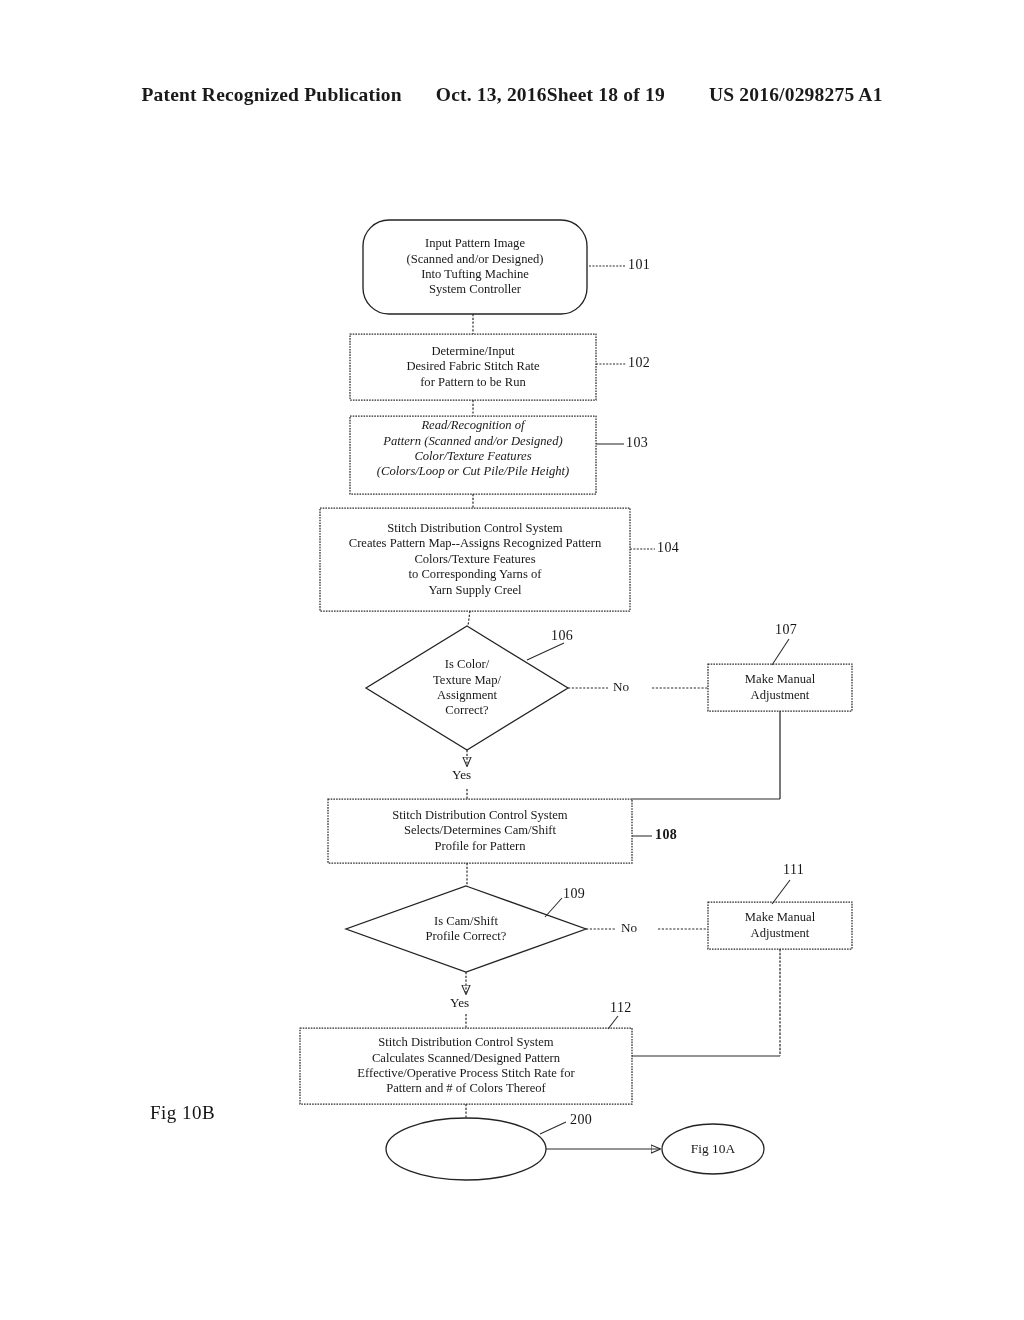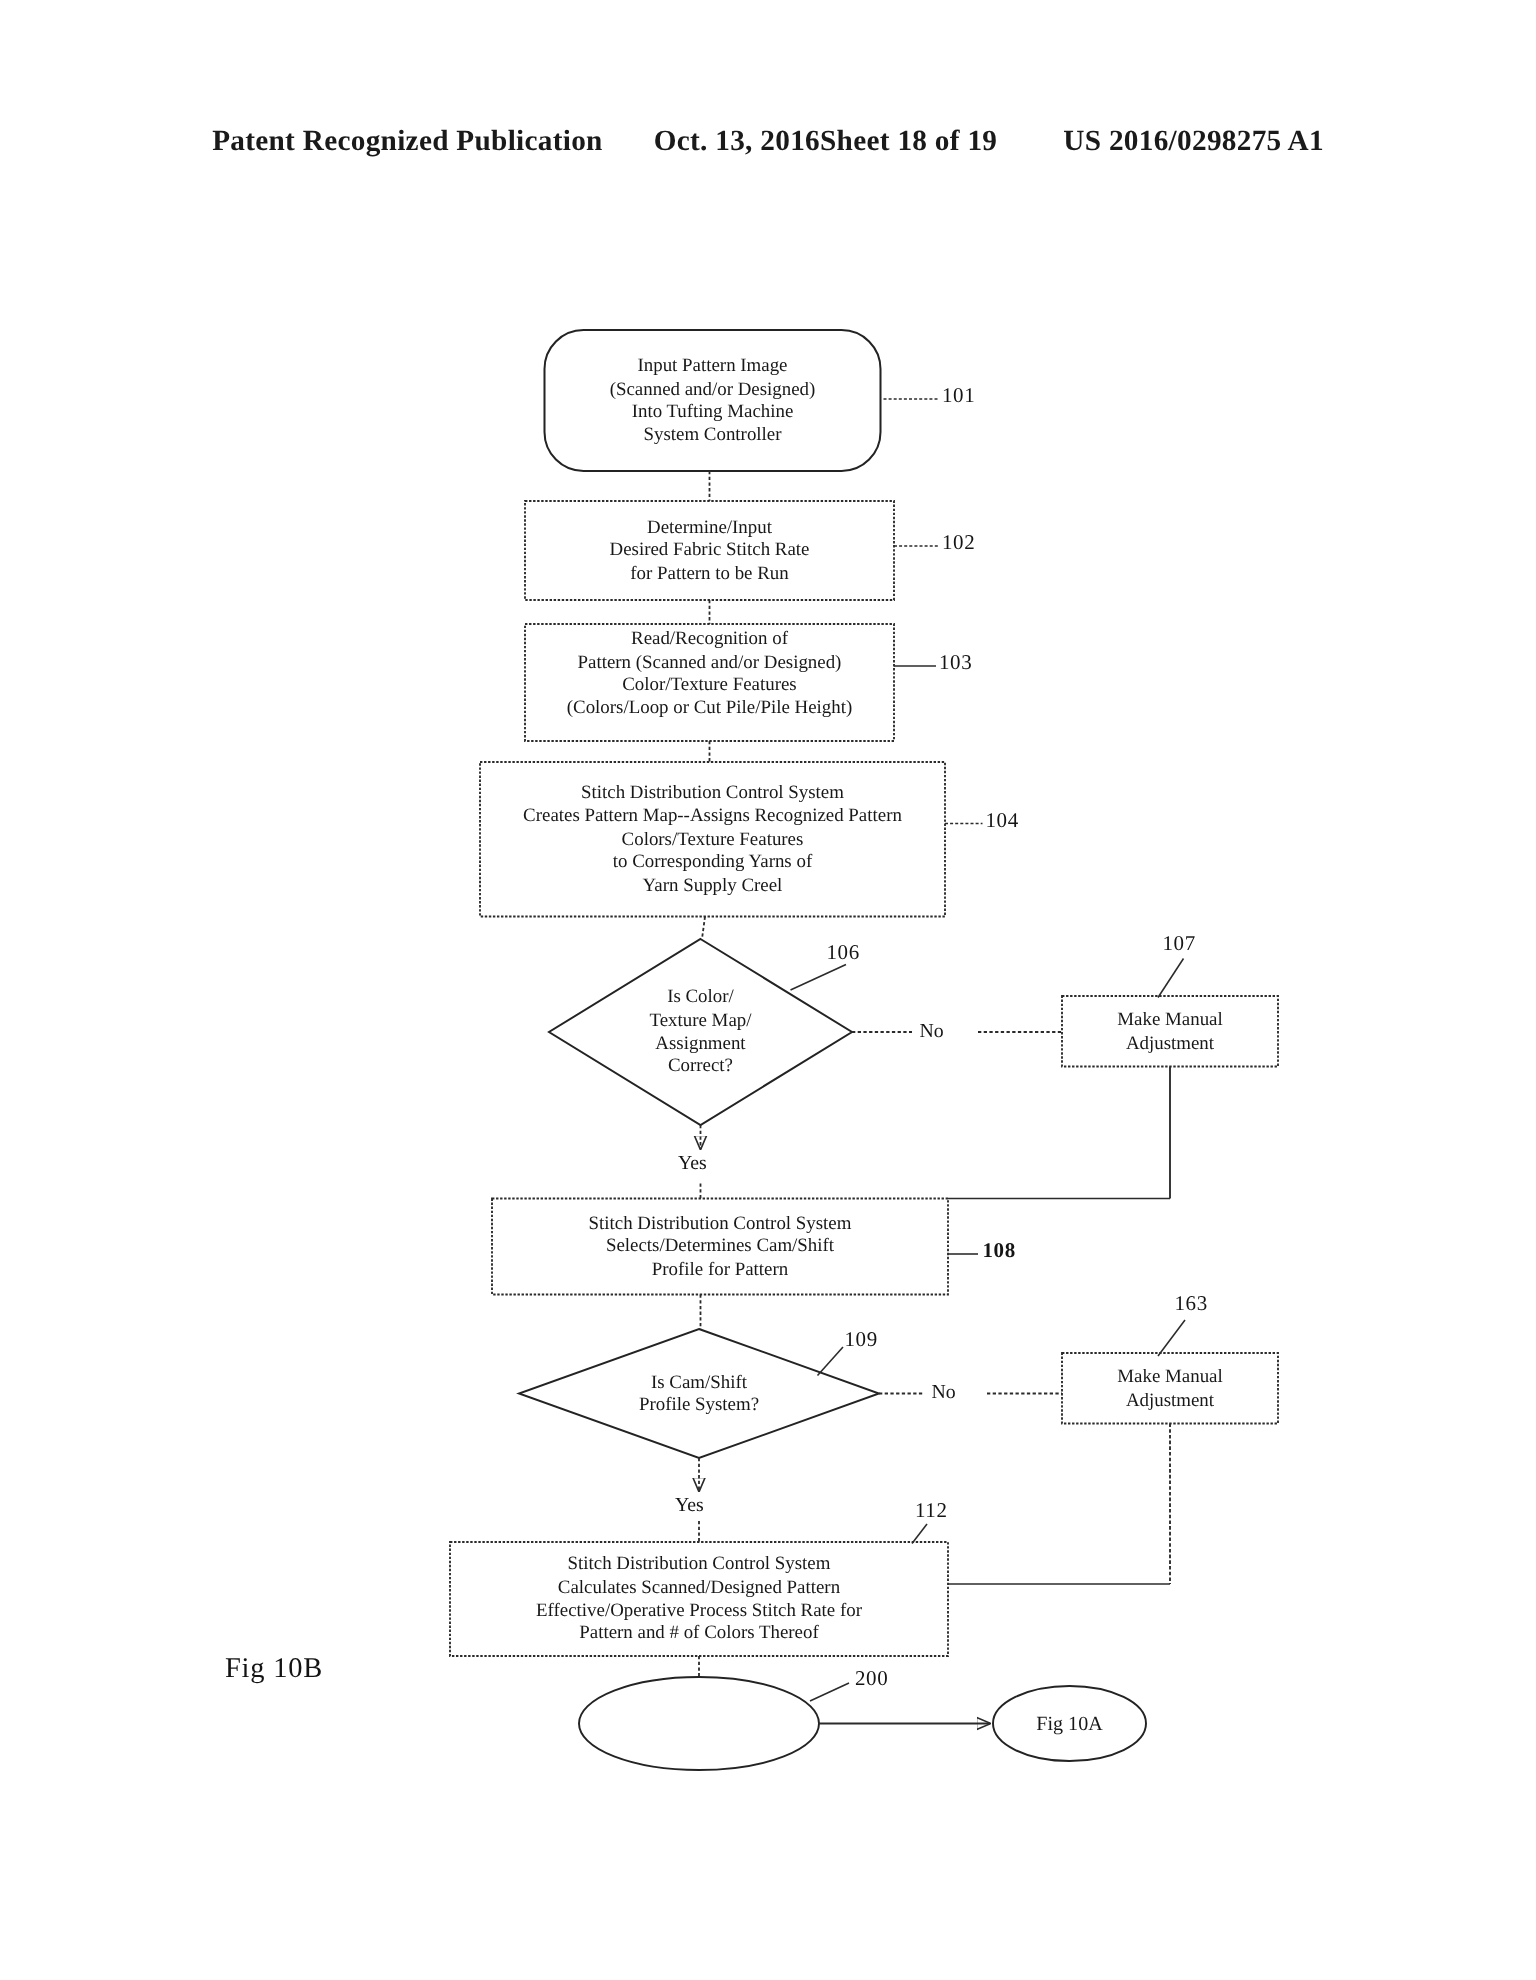--- a/index.html
+++ b/index.html
@@ -187,21 +187,21 @@
 
   <div class="node-text" style="left:363px; top:204px; width:224px; height:94px;">Input Pattern Image
 (Scanned and/or Designed)
 Into Tufting Machine
 System Controller</div>
 
   <div class="node-text" style="left:350px; top:318px; width:246px; height:66px;">Determine/Input
 Desired Fabric Stitch Rate
 for Pattern to be Run</div>
 
-  <div class="node-text" style="left:350px; top:400px; width:246px; height:66px;">Read/Recognition of
+  <div class="node-text" style="left:350px; top:400px; width:246px; height:66px;font-style:italic;">Read/Recognition of
 Pattern (Scanned and/or Designed)
 Color/Texture Features
 (Colors/Loop or Cut Pile/Pile Height)</div>
 
   <div class="node-text" style="left:320px; top:492px; width:310px; height:103px;">Stitch Distribution Control System
 Creates Pattern Map--Assigns Recognized Pattern
 Colors/Texture Features
 to Corresponding Yarns of
 Yarn Supply Creel</div>
 
@@ -211,42 +211,42 @@
 Correct?</div>
 
   <div class="node-text" style="left:708px; top:648px; width:144px; height:47px;">Make Manual
 Adjustment</div>
 
   <div class="node-text" style="left:328px; top:783px; width:304px; height:64px;">Stitch Distribution Control System
 Selects/Determines Cam/Shift
 Profile for Pattern</div>
 
   <div class="node-text" style="left:386px; top:892px; width:160px; height:42px;">Is Cam/Shift
-Profile System?</div>
+Profile Correct?</div>
 
   <div class="node-text" style="left:708px; top:886px; width:144px; height:47px;">Make Manual
 Adjustment</div>
 
   <div class="node-text" style="left:300px; top:1012px; width:332px; height:76px;">Stitch Distribution Control System
 Calculates Scanned/Designed Pattern
 Effective/Operative Process Stitch Rate for
 Pattern and # of Colors Thereof</div>
 
 
   <div class="node-text" style="left:662px; top:1109px; width:102px; height:48px; font-size:13.4px;">Fig 10A</div>
 
   <span class="ref-num" style="left:628px; top:241px;">101</span>
   <span class="ref-num" style="left:628px; top:339px;">102</span>
   <span class="ref-num" style="left:626px; top:419px;">103</span>
   <span class="ref-num" style="left:657px; top:524px;">104</span>
   <span class="ref-num" style="left:551px; top:612px;">106</span>
   <span class="ref-num" style="left:775px; top:606px;">107</span>
   <span class="ref-num" style="left:655px; top:811px;font-weight:bold;">108</span>
   <span class="ref-num" style="left:563px; top:870px;">109</span>
-  <span class="ref-num" style="left:783px; top:846px;">163</span>
+  <span class="ref-num" style="left:783px; top:846px;">111</span>
   <span class="ref-num" style="left:610px; top:984px;">112</span>
   <span class="ref-num" style="left:570px; top:1096px;">200</span>
 
   <span class="edge-label" style="left:613px; top:663px;">No</span>
   <span class="edge-label" style="left:452px; top:751px;">Yes</span>
   <span class="edge-label" style="left:621px; top:904px;">No</span>
   <span class="edge-label" style="left:450px; top:979px;">Yes</span>
 
   <span class="fig-label" style="left:150px; top:1038px;">Fig 10B</span>
 

